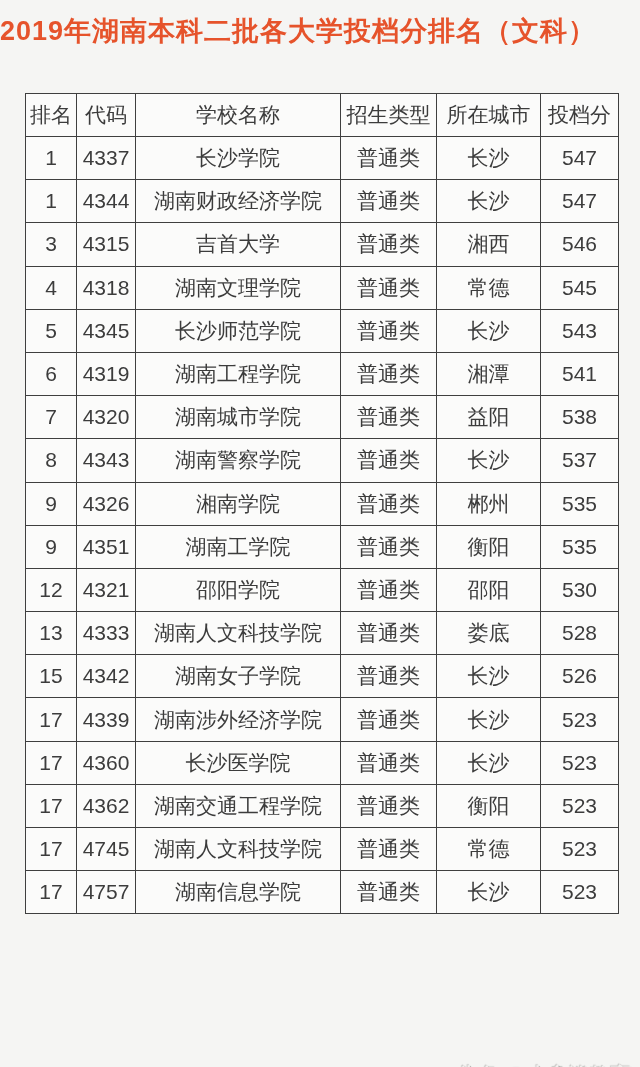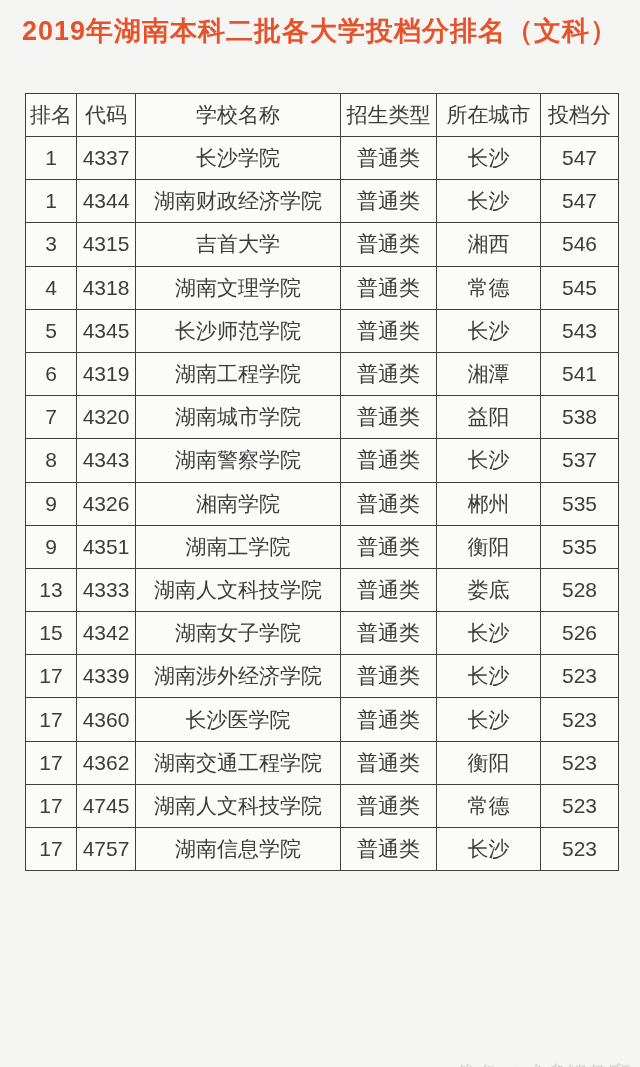--- a/index.html
+++ b/index.html
@@ -11,21 +11,20 @@
     height: 1067px;
     background: #f5f5f3;
     font-family: "Liberation Sans", "DejaVu Sans", sans-serif;
     color: #3c3c3c;
     position: relative;
     overflow: hidden;
   }
   .page-title {
     margin: 0;
     padding-top: 13px;
-    text-align: center;
     font-size: 27px;
     font-weight: bold;
     letter-spacing: 1px;
     color: #e6532b;
   }
   table.score-table {
     position: absolute;
     left: 25px;
     top: 93px;
     width: 593px;
@@ -169,20 +168,28 @@
   </tr>
       <tr>
     <td>9</td>
     <td>4351</td>
     <td>湖南工学院</td>
     <td>普通类</td>
     <td>衡阳</td>
     <td>535</td>
   </tr>
       <tr>
+    <td>12</td>
+    <td>4321</td>
+    <td>邵阳学院</td>
+    <td>普通类</td>
+    <td>邵阳</td>
+    <td>530</td>
+  </tr>
+      <tr>
     <td>13</td>
     <td>4333</td>
     <td>湖南人文科技学院</td>
     <td>普通类</td>
     <td>娄底</td>
     <td>528</td>
   </tr>
       <tr>
     <td>15</td>
     <td>4342</td>

